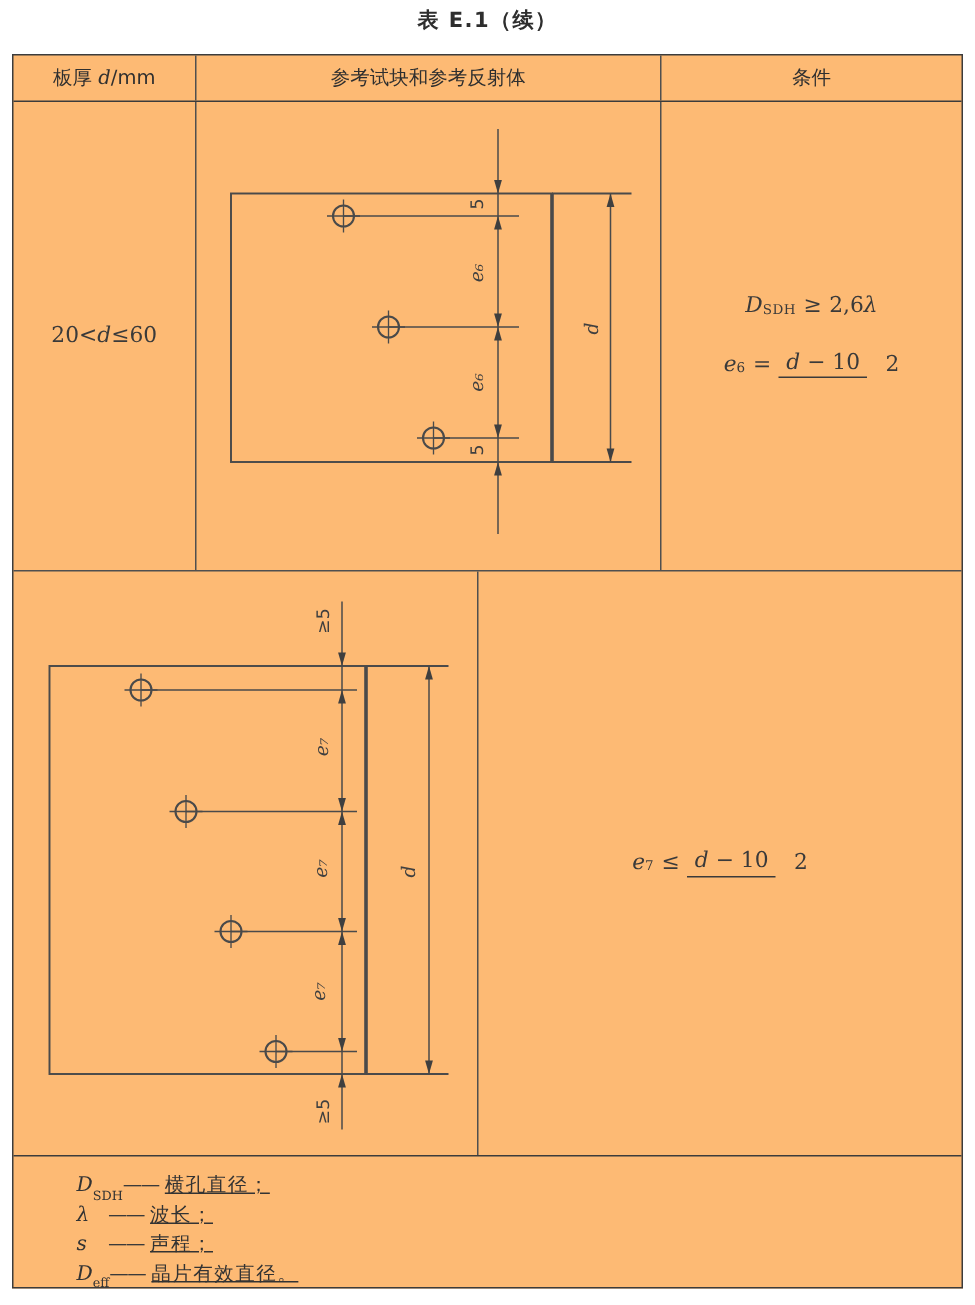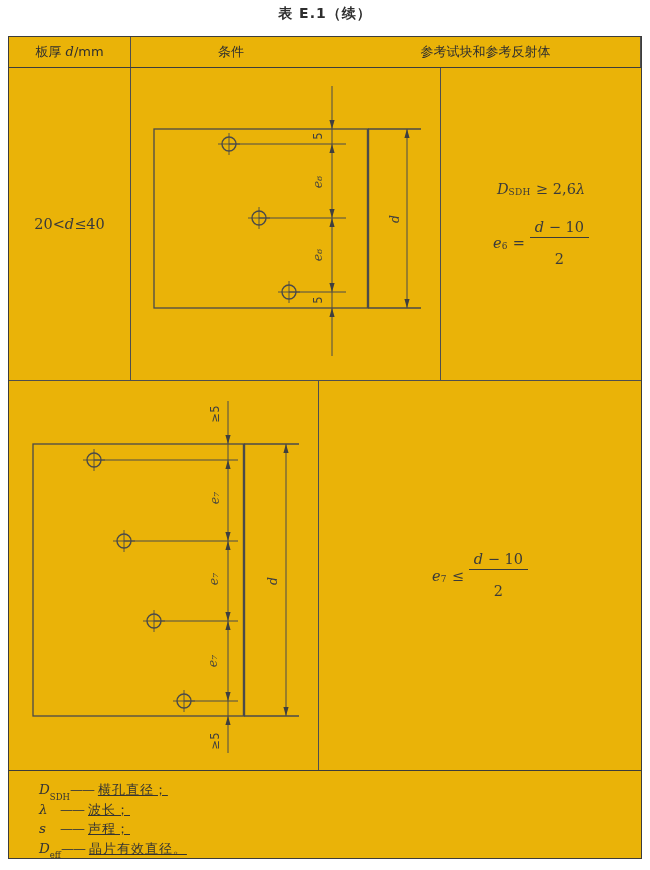--- a/index.html
+++ b/index.html
@@ -1,74 +1,74 @@
 <!DOCTYPE html>
 <html><head>
 <meta charset="utf-8">
 <style>
   html,body{margin:0;padding:0;background:#ffffff;}
   .page{position:relative;width:650px;height:870px;background:#ffffff;
         font-family:"DejaVu Sans",sans-serif;color:#333;overflow:hidden;}
   .title{position:absolute;top:5px;left:0;width:650px;text-align:center;
          font-size:14px;font-weight:bold;letter-spacing:1px;color:#2e2e2e;}
   .table{position:absolute;left:8px;top:36px;width:634px;height:823px;
-         border:1.6px solid #3c3c3c;box-sizing:border-box;background:#eab308;}
+         border:1.6px solid #3c3c3c;box-sizing:border-box;background:#fdba74;}
   .row{display:flex;width:100%;box-sizing:border-box;}
   .header-row{height:31px;border-bottom:1.4px solid #3c3c3c;}
   .row1{height:313px;border-bottom:1px solid #4f4f4f;}
   .row2{height:390px;border-bottom:1.4px solid #3c3c3c;}
   .cell{box-sizing:border-box;display:flex;align-items:center;justify-content:center;}
   .c1{width:122px;border-right:1px solid #4f4f4f;}
   .c2{width:310px;border-right:1px solid #4f4f4f;position:relative;padding:0;}
   .c3{flex:1;}
   .head{font-size:13px;color:#2f2f2f;}
   .range{font-family:"DejaVu Serif",serif;font-size:14.5px;color:#3a3a3a;}
   .mvar{font-family:"DejaVu Serif",serif;font-style:italic;}
   .formula{font-family:"DejaVu Serif",serif;font-size:14.5px;color:#3a3a3a;
            display:flex;align-items:center;justify-content:center;}
   .formula sub{font-size:9px;font-style:normal;font-family:"DejaVu Serif",serif;
                position:relative;top:3px;letter-spacing:.3px;}
   .mrel{margin:0 5px;font-family:"DejaVu Serif",serif;}
-  .frac{display:inline-flex;flex-direction:column;text-align:center;line-height:1.15;gap:12px;}
+  .frac{display:inline-flex;flex-direction:row;text-align:center;line-height:1.15;gap:12px;}
   .frac .num{border-bottom:1px solid #3a3a3a;padding:0 5px 1px 5px;}
   .frac .den{padding-top:1px;}
   .cond-stack{display:flex;flex-direction:column;gap:22px;align-items:center;}
   .diag{position:absolute;left:0;top:0;}
   .diag svg{display:block;}
   .dlab{position:absolute;transform:translate(-50%,-50%) rotate(-90deg);
         font-size:11.5px;color:#3f3f3f;white-space:nowrap;line-height:1;}
   .dlab.it{font-family:"DejaVu Serif",serif;font-style:italic;font-size:12.5px;}
   .footer{box-sizing:border-box;padding:10px 0 0 30px;font-size:13px;color:#333;}
   .leg-row{display:flex;align-items:baseline;height:19.5px;}
-  .leg-sym{min-width:21px;font-family:"DejaVu Serif",serif;font-style:italic;font-size:13.5px;}
+  .leg-sym{min-width:21px;font-family:"DejaVu Serif",serif;font-style:italic;font-size:13.5px;margin-left:12px;}
   .leg-sym sub{font-size:8.5px;font-style:normal;position:relative;top:2px;}
   .leg-dash{margin-right:4px;letter-spacing:-1px;color:#3a3a3a;}
   .leg-txt{letter-spacing:1px;text-decoration:underline;}
   svg line, svg rect, svg circle{stroke:#4a4a4a;fill:none;}
   svg path.arr{fill:#3f3f3f;stroke:none;}
 </style>
 </head>
 <body>
 
 <div class="page">
   <div class="title">表 E.1（续）</div>
 
   <div class="table">
 
     <div class="row header-row">
       <div class="cell c1 head">
         <span><span>板厚 </span><span class="mvar">d</span><span>/mm</span></span>
       </div>
+      <div class="cell c2 head">参考试块和参考反射体</div>
       <div class="cell c3 head">条件</div>
-      <div class="cell c2 head">参考试块和参考反射体</div>
     </div>
 
     <div class="row row1">
       <div class="cell c1">
-        <span class="range"><span>20&lt;</span><span class="mvar">d</span><span>≤40</span></span>
+        <span class="range"><span>20&lt;</span><span class="mvar">d</span><span>≤60</span></span>
       </div>
 
       <div class="cell c2">
         <div class="diag">
           <svg width="310" height="313" viewBox="0 0 310 313">
             <g stroke-width="1.3">
               <rect x="23" y="61" width="214" height="179"></rect>
               <line x1="237" y1="61" x2="237" y2="240" stroke-width="2.4"></line>
               <line x1="237" y1="61" x2="290" y2="61"></line>
               <line x1="237" y1="240" x2="290" y2="240"></line>

